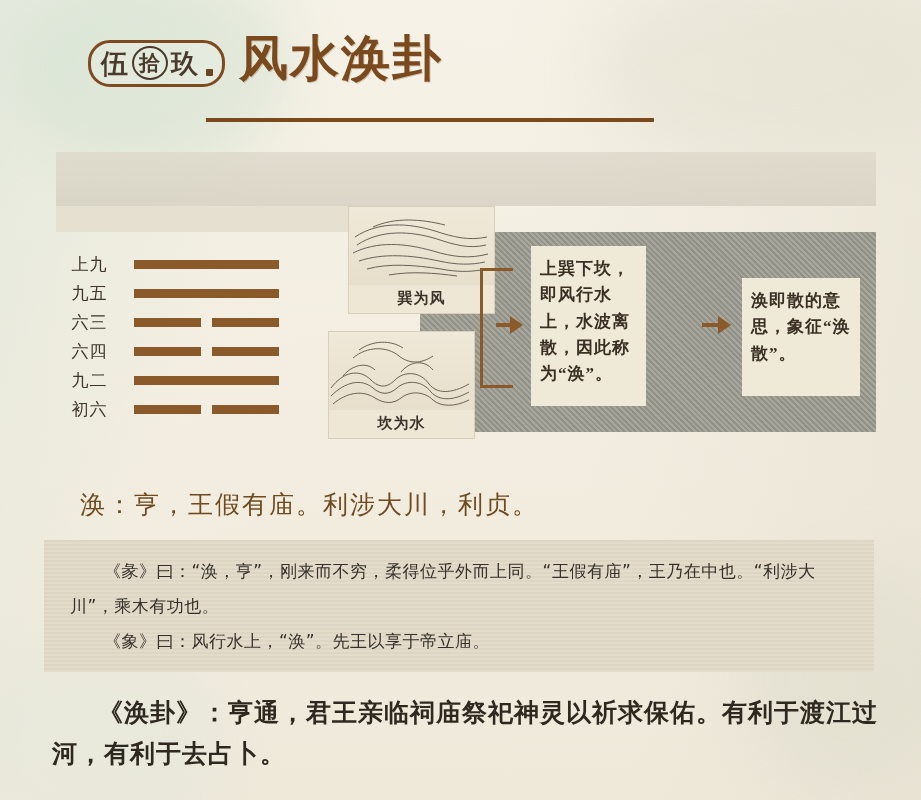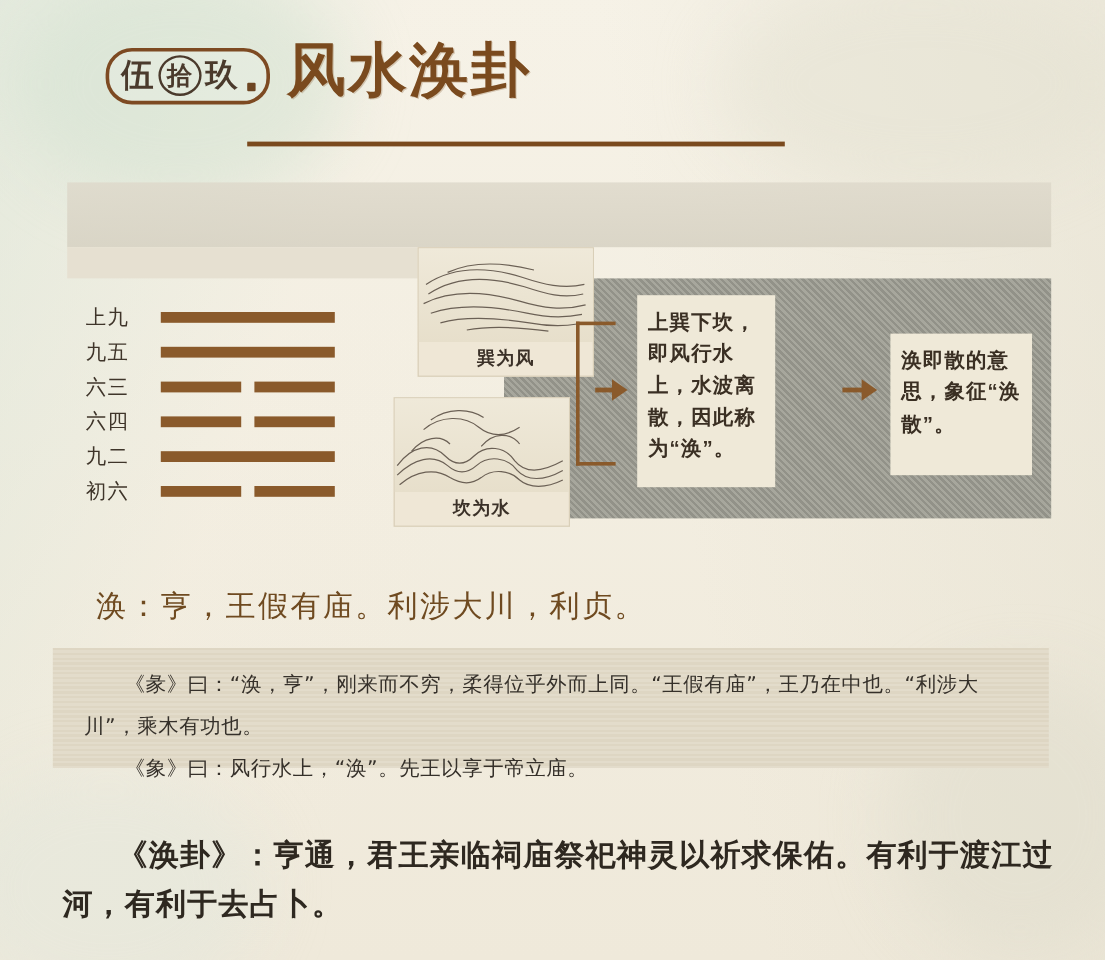--- a/index.html
+++ b/index.html
@@ -219,21 +219,21 @@
     position: absolute; left: 440px; top: 117px; width: 20px; height: 4px; background: #8a5a2b;
   }
   .arrow-line-2 {
     position: absolute; left: 646px; top: 117px; width: 20px; height: 4px; background: #8a5a2b;
   }
 
   .txt-box {
     position: absolute;
     background: #efe9d8;
     color: #3a2f23;
-    font-family: Liberation Sans, sans-serif;
+    font-family: Liberation Serif, serif;
     font-weight: bold;
     font-size: 17px;
     line-height: 1.55;
     letter-spacing: 1px;
     padding: 10px 9px;
     box-sizing: border-box;
   }
   .txt-box.b-left {
     left: 475px;
     top: 40px;
@@ -259,21 +259,21 @@
     letter-spacing: 2px;
     color: #6f4a20;
   }
 
   
   .commentary {
     position: absolute;
     left: 44px;
     top: 540px;
     width: 830px;
-    height: 100px;
+    height: 132px;
     background: repeating-linear-gradient(
         0deg, #e3dccb 0px, #e3dccb 2px, #ded6c3 2px, #ded6c3 4px);
   }
   .commentary p {
     margin: 0;
     font-family: "DejaVu Sans", sans-serif;
     font-size: 17px;
     line-height: 2.05;
     color: #35302a;
     letter-spacing: 0.5px;

